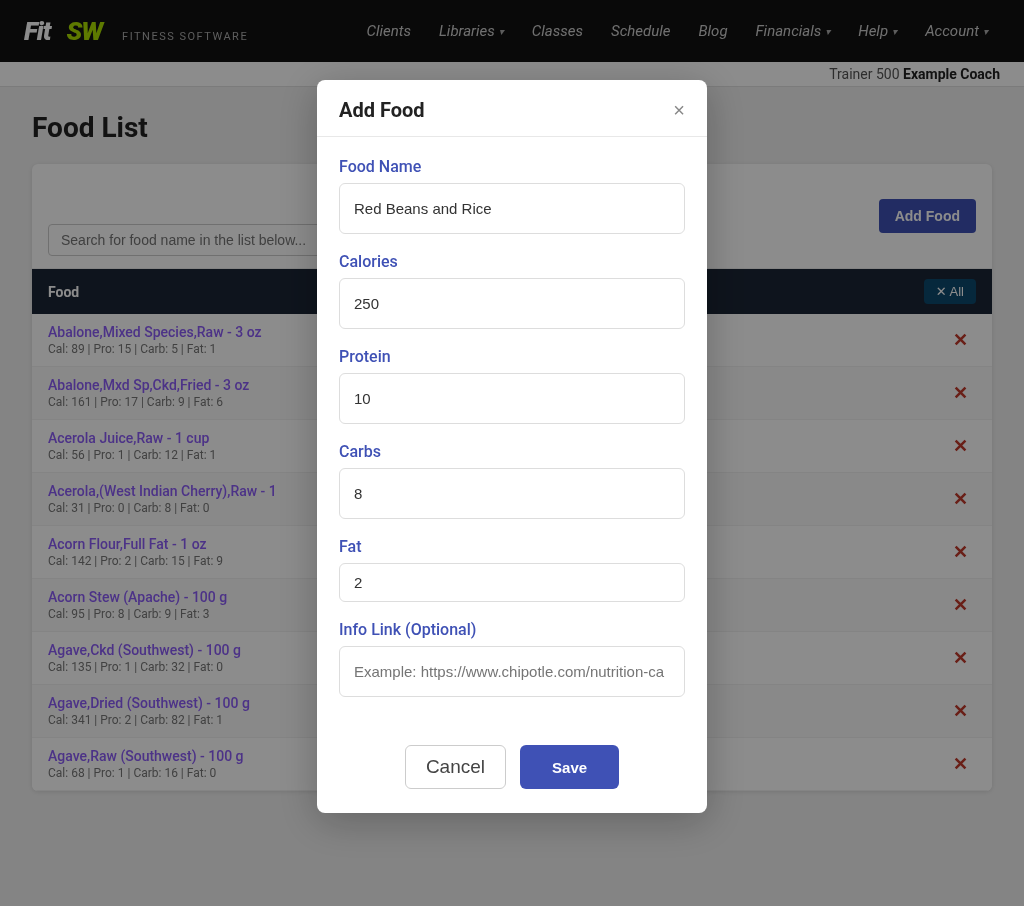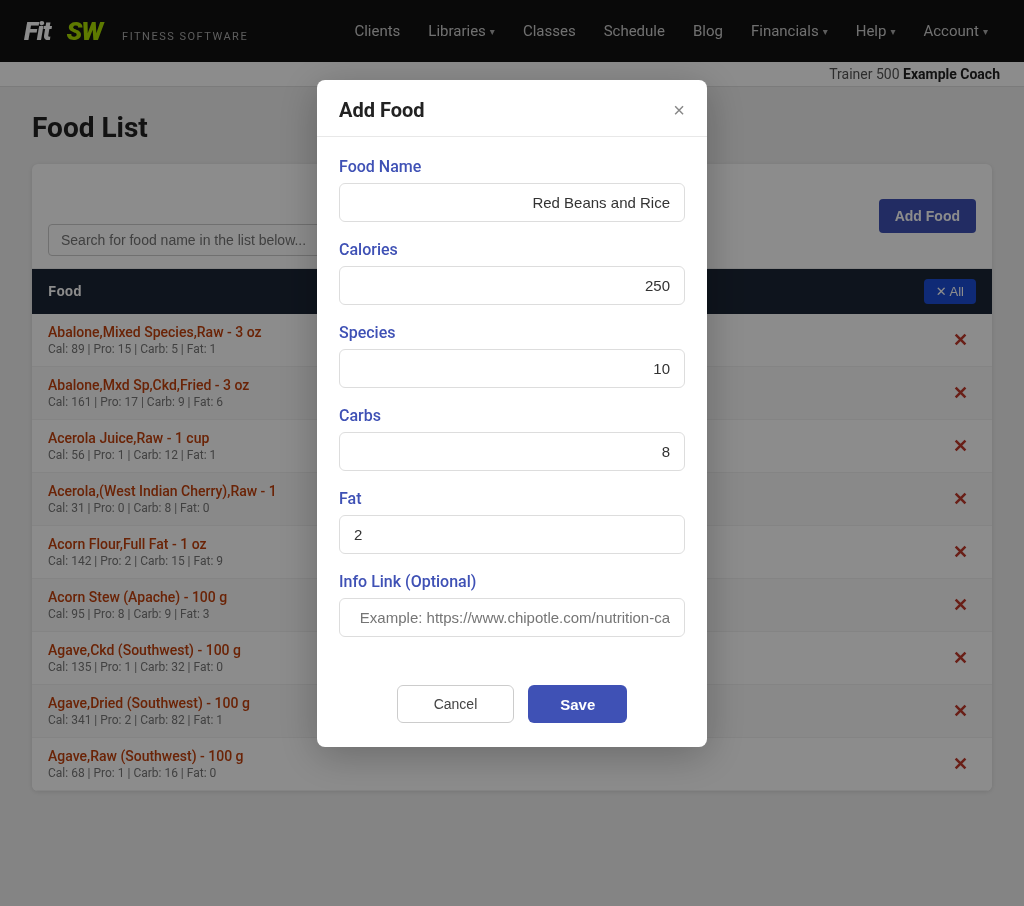--- a/index.html
+++ b/index.html
@@ -43,20 +43,21 @@
     .nav-link {
       color: #ccc;
       text-decoration: none;
       font-size: 15px;
       padding: 8px 12px;
       border-radius: 4px;
       display: flex;
       align-items: center;
       gap: 4px;
       cursor: pointer;
+      font-style: italic;
     }
     .nav-link .arrow { font-size: 10px; color: #aaa; }
 
     
     .trainer-bar {
       background: #fff;
       border-bottom: 1px solid #e0e0e0;
       padding: 4px 24px;
       display: flex;
       justify-content: flex-end;
@@ -112,23 +113,23 @@
     }
     .table-header {
       display: flex;
       background: #1a2535;
       color: #fff;
       padding: 10px 16px;
       font-weight: 700;
       font-size: 14px;
       align-items: center;
     }
-    .table-header .col-food { flex: 1; font-family: Liberation Mono, monospace; }
+    .table-header .col-food { flex: 1; }
     .remove-all-btn {
-      background: #1d4ed8;
+      background: #0c4a6e;
       color: #fff;
       border: none;
       padding: 5px 12px;
       border-radius: 4px;
       font-size: 13px;
       cursor: pointer;
       display: flex;
       align-items: center;
       gap: 4px;
     }
@@ -136,21 +137,21 @@
       display: flex;
       align-items: center;
       padding: 10px 16px;
       border-bottom: 1px solid #f0f0f0;
       background: #fff;
     }
     .food-row:nth-child(even) { background: #fafafa; }
     .food-row-info { flex: 1; }
     .food-row-name {
       font-size: 14px;
-      color: #c2410c;
+      color: #8b5cf6;
       font-weight: 500;
     }
     .food-row-meta {
       font-size: 12px;
       color: #777;
       margin-top: 2px;
     }
     .remove-btn {
       background: none;
       border: none;
@@ -211,25 +212,24 @@
       display: block;
       font-size: 16px;
       color: #3f51b5;
       margin-bottom: 7px;
       font-weight: 500;
     }
     .form-input {
       width: 100%;
       border: 1px solid #ddd;
       border-radius: 6px;
-      padding: 10px 14px;
+      padding: 16px 14px;
       font-size: 15px;
       color: #333;
       outline: none;
-      text-align: right;
     }
     .form-input-spinner {
       width: 100%;
       border: 1px solid #ddd;
       border-radius: 6px;
       padding: 10px 14px;
       font-size: 15px;
       color: #333;
       outline: none;
       appearance: auto;
@@ -237,23 +237,23 @@
     .modal-footer {
       display: flex;
       justify-content: center;
       gap: 14px;
       padding: 10px 22px 24px;
     }
     .btn-cancel {
       background: #fff;
       border: 1px solid #ccc;
       color: #444;
-      padding: 10px 36px;
+      padding: 10px 20px;
       border-radius: 6px;
-      font-size: 14px;
+      font-size: 19px;
       cursor: pointer;
     }
     .btn-save {
       background: #3f51b5;
       color: #fff;
       border: none;
       padding: 10px 32px;
       border-radius: 6px;
       font-size: 15px;
       cursor: pointer;
@@ -382,21 +382,21 @@
         <label class="form-label">Food Name</label>
         <input class="form-input" type="text" id="input-food-name" value="Red Beans and Rice" style="">
       </div>
 
       <div class="form-group">
         <label class="form-label">Calories</label>
         <input class="form-input" type="text" id="input-calories" value="250" style="">
       </div>
 
       <div class="form-group">
-        <label class="form-label">Species</label>
+        <label class="form-label">Protein</label>
         <input class="form-input" type="text" id="input-protein" value="10" style="">
       </div>
 
       <div class="form-group">
         <label class="form-label">Carbs</label>
         <input class="form-input" type="text" id="input-carbs" value="8" style="">
       </div>
 
       <div class="form-group">
         <label class="form-label">Fat</label>

